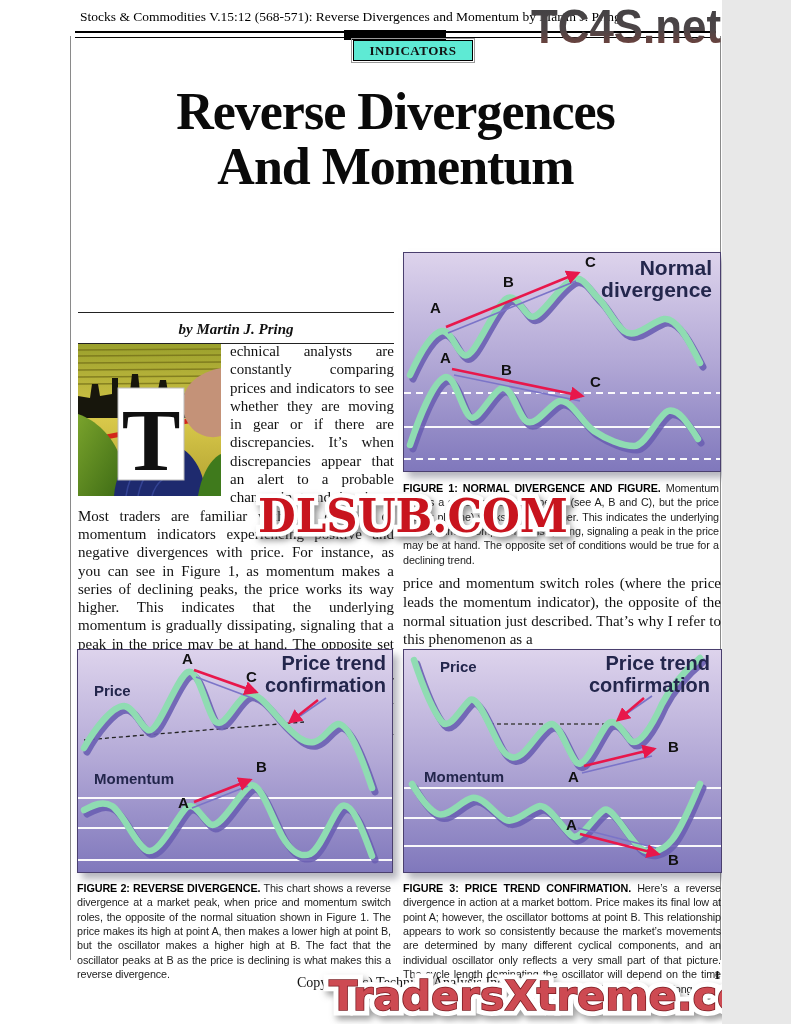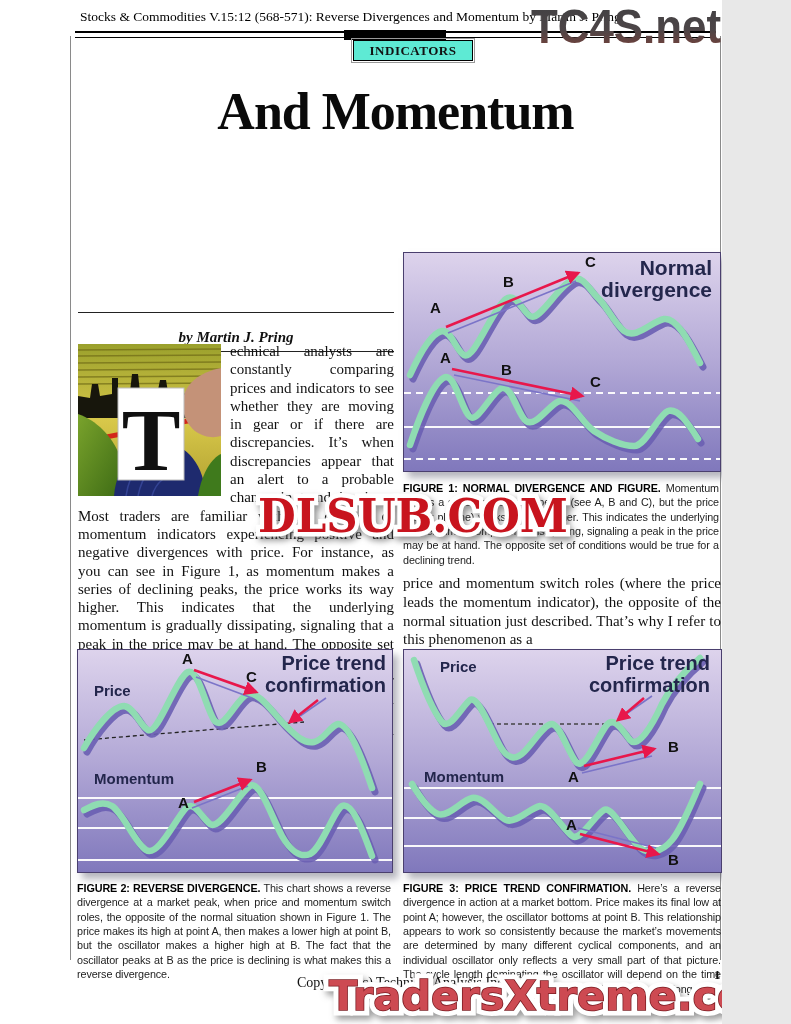--- a/index.html
+++ b/index.html
@@ -16,21 +16,21 @@
                   font-weight:bold;font-size:13px;letter-spacing:.5px;}
   .frame-line{position:absolute;top:36px;height:924px;width:0;border-left:1px solid #8a8a8a;}
   .frame-left{left:70px;} .frame-right{left:720px;}
   
   .title{position:absolute;left:75px;top:84px;width:641px;text-align:center;
          font-weight:bold;font-size:52px;line-height:1.06;letter-spacing:-1px;color:#0a0a0a;}
   
   .intro{position:absolute;left:78px;top:243px;width:316px;font-style:italic;font-size:15.5px;
          line-height:1.3;text-align:justify;}
   .byline{position:absolute;left:78px;top:312px;width:316px;border-top:1px solid #222;
-          border-bottom:1px solid #222;padding:16px 0 5px;text-align:center;
+          border-bottom:1px solid #222;padding:8px 0 5px;text-align:center;
           font-weight:bold;font-style:italic;font-size:15px;}
   .article{position:absolute;left:78px;top:342px;width:316px;font-size:15px;line-height:1.22;
            text-align:justify;}
   .dropimg{float:left;margin:2px 9px 2px 0;display:block;}
   .para2{text-indent:14px;margin-top:1px;}
   .col2-para{position:absolute;left:403px;top:574px;width:318px;font-size:15px;line-height:1.25;
              text-align:justify;}
   
   .figure{position:absolute;border:1px solid #4a3f6e;
           box-shadow:5px 6px 7px rgba(110,110,125,.5);}
@@ -71,20 +71,21 @@
       <linearGradient id="logograd" x1="0" y1="0" x2="0" y2="1">
         <stop offset="0" stop-color="#414143"></stop>
           <stop offset="0.55" stop-color="#4c4547"></stop>
           <stop offset="1" stop-color="#7d4038"></stop>
       </linearGradient>
     </defs>
     <text x="97" y="42" text-anchor="middle" font-size="48" font-weight="bold" font-family="'Liberation Sans',sans-serif" fill="url(#logograd)" textLength="190" lengthAdjust="spacingAndGlyphs">TC4S.net</text>
   </svg>
 
   <div class="title">
+    <div>Reverse Divergences</div>
     <div>And Momentum</div>
   </div>
 
   <div class="byline">by Martin J. Pring</div>
 
   <div class="article">
     <svg class="dropimg" width="143" height="152" viewBox="0 0 143 152">
       <defs>
         <linearGradient id="sky" x1="0" y1="0" x2="0" y2="1">
           <stop offset="0" stop-color="#9aa02c"></stop>

